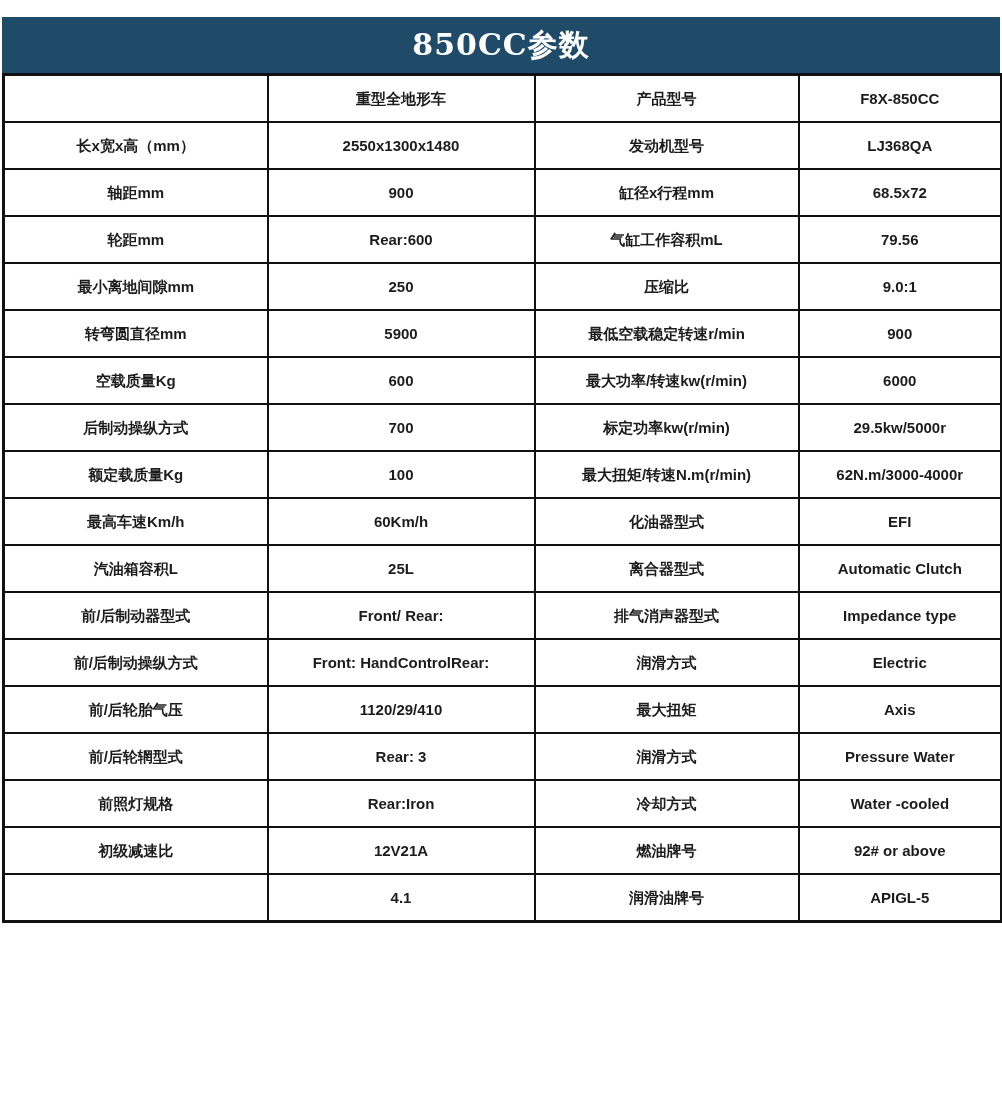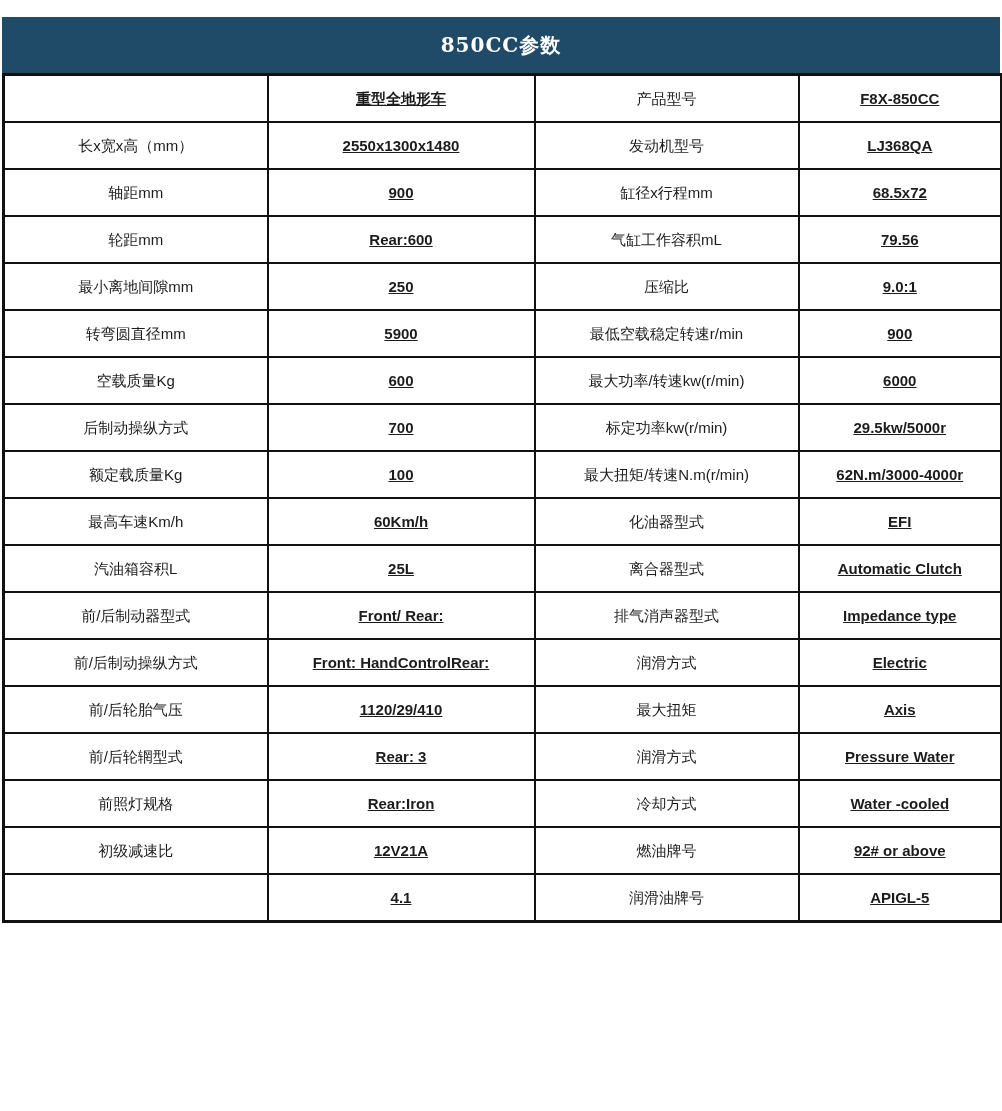--- a/index.html
+++ b/index.html
@@ -20,21 +20,21 @@
     height: 56px;
     background: #1f4b69;
     display: flex;
     align-items: center;
     justify-content: center;
     box-sizing: border-box;
   }
   .title-bar .title-text {
     font-family: "DejaVu Serif", "Liberation Serif", serif;
     font-weight: 700;
-    font-size: 20px;
+    font-size: 30px;
     color: #ffffff;
     letter-spacing: 1px;
     line-height: 1;
   }
   table.spec-table {
     width: 998px;
     border-collapse: collapse;
     table-layout: fixed;
     border: 3px solid #111111;
   }
@@ -43,22 +43,22 @@
     height: 45px;
     text-align: center;
     vertical-align: middle;
     padding: 0 4px;
     color: #1c1c1c;
     font-size: 15px;
     line-height: 1.2;
     overflow: hidden;
     white-space: nowrap;
   }
-  td.label-cell { font-weight: 400; font-size: 16px; }
-  td.value-cell { font-weight: 700; text-decoration: underline; }
+  td.label-cell { font-weight: 700; font-size: 16px; }
+  td.value-cell { font-weight: 700; }
   col.c1 { width: 264px; }
   col.c2 { width: 267px; }
   col.c3 { width: 264px; }
   col.c4 { width: 203px; }
 </style>
 </head>
 <body>
 
 <div class="page">
   <div class="title-bar">

